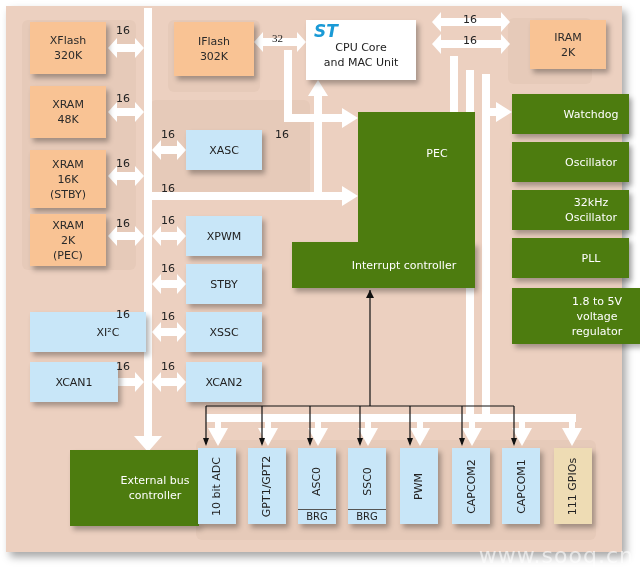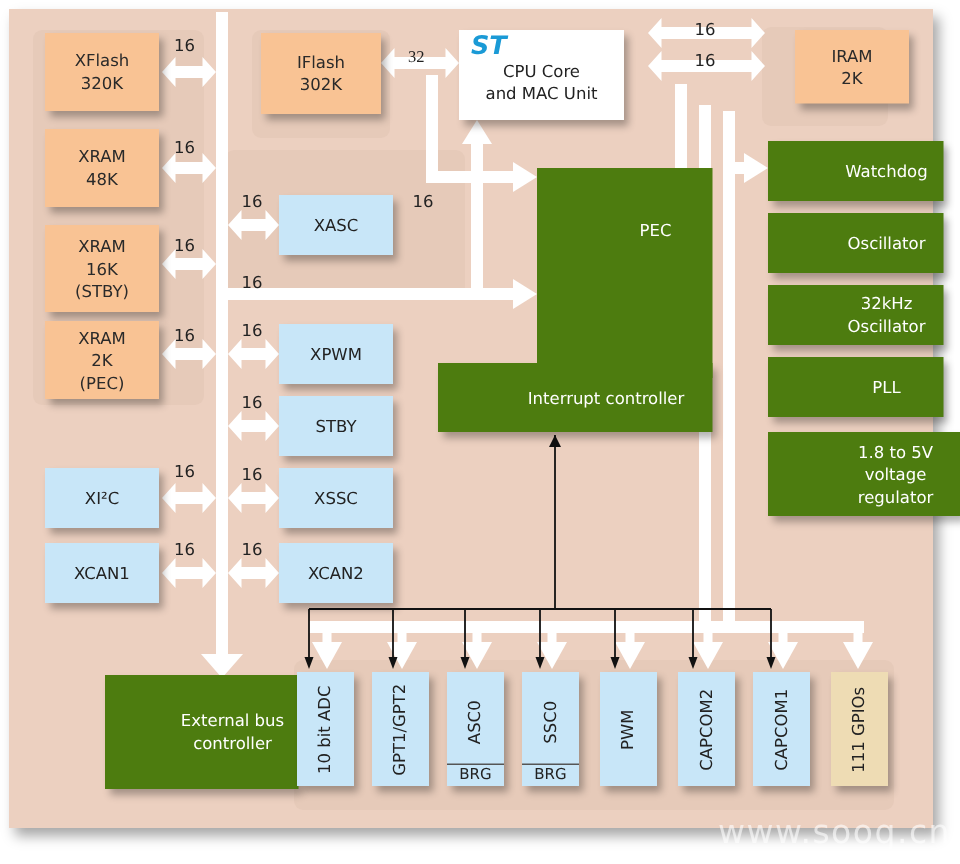--- a/index.html
+++ b/index.html
@@ -143,22 +143,22 @@
   <div class="box lblue" style="left:186px;top:362px;width:76px;height:40px;">XCAN2</div>
 
   <div class="lbl16" style="left:161px;top:128px;">16</div>
   <div class="lbl16" style="left:275px;top:128px;">16</div>
   <div class="lbl16" style="left:161px;top:182px;">16</div>
   <div class="lbl16" style="left:161px;top:214px;">16</div>
   <div class="lbl16" style="left:161px;top:262px;">16</div>
   <div class="lbl16" style="left:161px;top:310px;">16</div>
   <div class="lbl16" style="left:161px;top:360px;">16</div>
 
-  <div class="box lblue" style="left:30px;top:312px;width:76px;height:40px;">XI²C</div>
-  <div class="box lblue" style="left:30px;top:362px;width:76px;height:40px;">XCAN1</div>
+  <div class="box lblue" style="left:30px;top:312px;width:76px;height:40px;padding-left:40px;">XI²C</div>
+  <div class="box lblue" style="left:30px;top:362px;width:88px;height:40px;">XCAN1</div>
   <div class="lbl16" style="left:116px;top:308px;">16</div>
   <div class="lbl16" style="left:116px;top:360px;">16</div>
 
   <div class="box dblue" style="left:292px;top:242px;width:142px;height:46px;">Interrupt controller</div>
   <div class="box dblue" style="left:358px;top:112px;width:76px;height:140px;align-items:flex-start;box-shadow:none;">
     <span style="margin-top:34px;">PEC</span>
   </div>
 
   <div class="box dblue" style="left:70px;top:450px;width:88px;height:76px;">External bus
 controller</div>

